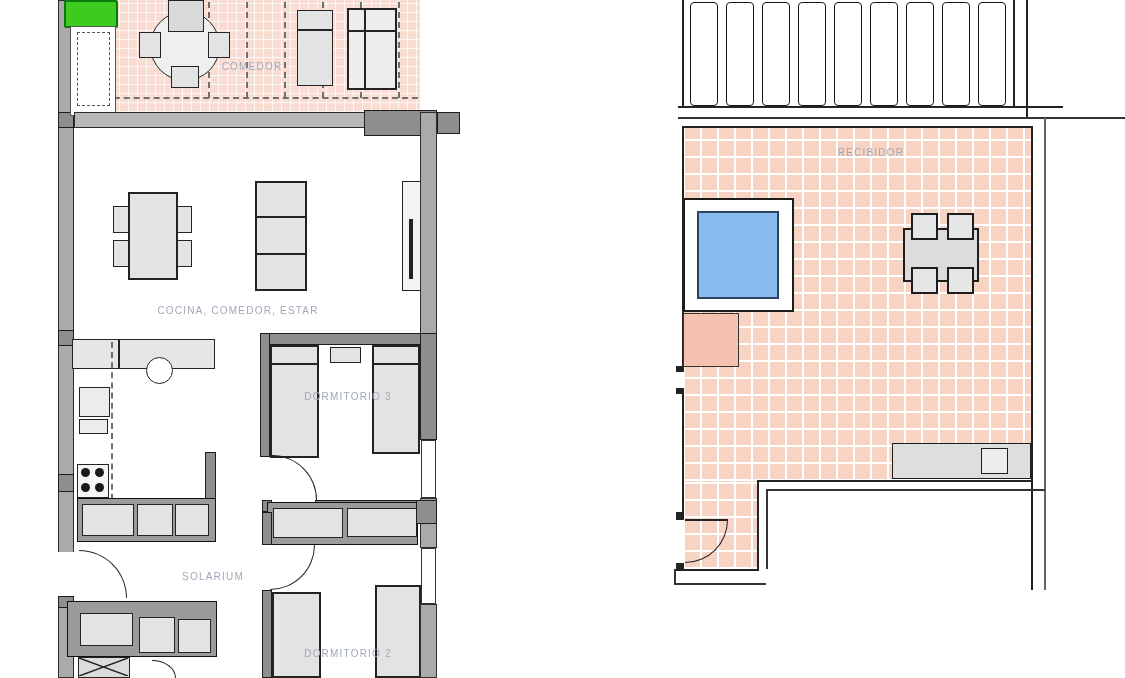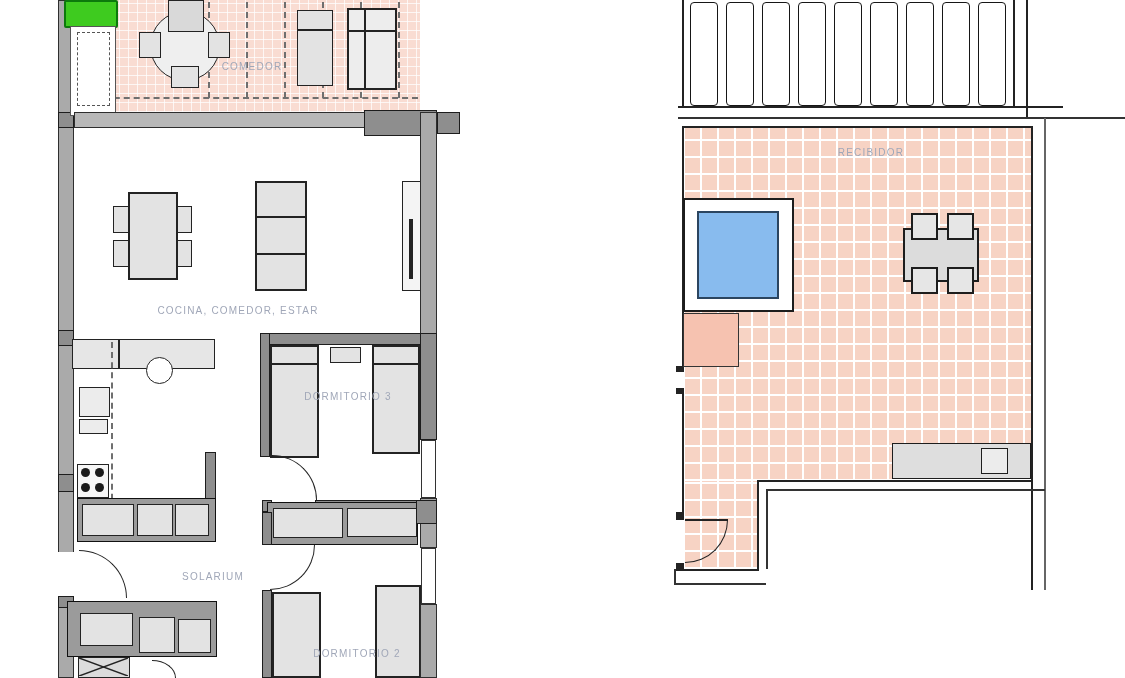--- a/index.html
+++ b/index.html
@@ -155,21 +155,21 @@
     <div class="window" style="left:421px;top:440px;width:15px;height:58px;"></div>
     <div class="wall" style="left:420px;top:498px;width:17px;height:50px;"></div>
     <div class="wall-dark" style="left:416px;top:500px;width:21px;height:24px;"></div>
     <div class="window" style="left:421px;top:548px;width:15px;height:56px;"></div>
     <div class="wall" style="left:420px;top:604px;width:17px;height:74px;"></div>
 
     <div class="label" style="left:252px;top:61px;">COMEDOR</div>
     <div class="label" style="left:238px;top:305px;">COCINA, COMEDOR, ESTAR</div>
     <div class="label" style="left:348px;top:391px;">DORMITORIO 3</div>
     <div class="label" style="left:213px;top:571px;">SOLARIUM</div>
-    <div class="label" style="left:348px;top:648px;margin-left:9px;">DORMITORIO 2</div>
+    <div class="label" style="left:348px;top:648px;">DORMITORIO 2</div>
   </div>
 
   <div class="abs" style="left:560px;top:0;width:565px;height:678px;">
 
     <div class="ln" style="left:122px;top:0;width:2px;height:107px;"></div>
     <div class="slat" style="left:130px;"></div>
     <div class="slat" style="left:166px;"></div>
     <div class="slat" style="left:202px;"></div>
     <div class="slat" style="left:238px;"></div>
     <div class="slat" style="left:274px;"></div>

